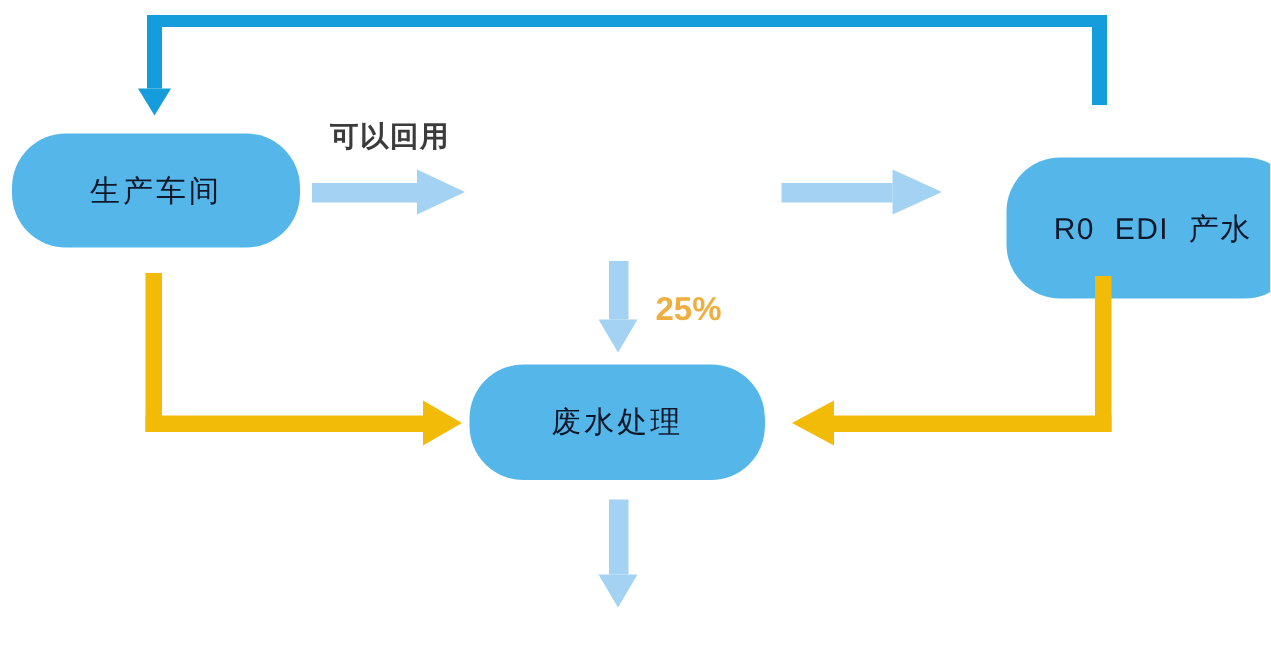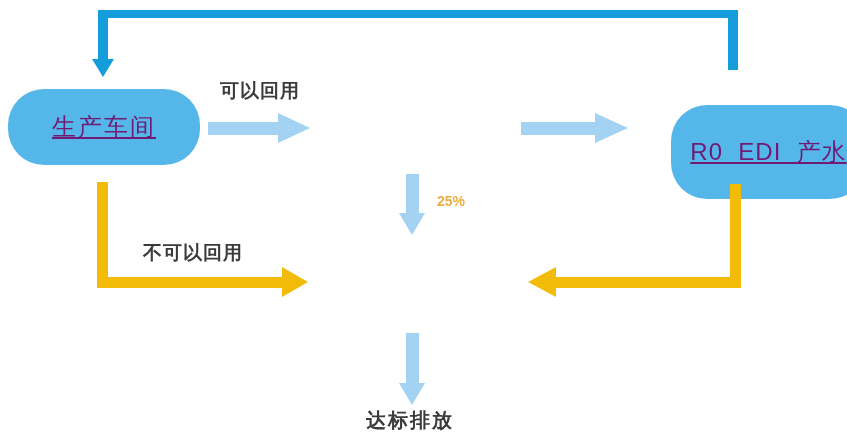--- a/index.html
+++ b/index.html
@@ -5,23 +5,22 @@
   html,body{margin:0;padding:0;background:#ffffff;}
   body{font-family:"Liberation Sans","DejaVu Sans",sans-serif;}
   #canvas{position:relative;width:847px;height:439px;background:#fff;overflow:hidden;}
 
   
   .node{
     position:absolute;
     background:var(--node-fill,#55b7e9);
     border-radius:36px;
     display:flex;align-items:center;justify-content:center;
-    color:#701a75;font-size:24px;letter-spacing:2px;
+    color:#0f172a;font-size:20px;letter-spacing:2px;
     white-space:pre;
-    text-decoration:underline;
   }
   .node-production{left:8px;top:89px;width:192px;height:76px;}
   .node-recovery{left:315px;top:92px;width:194px;height:73px;border-radius:34px;}
   .node-roedi{left:671px;top:88px;width:195px;height:94px;letter-spacing:1px;margin-top:17px;}
   .node-treatment{left:313px;top:243px;width:197px;height:77px;}
 
   
   .seg{position:absolute;}
 
   
@@ -64,35 +63,36 @@
   .yl-right-v{left:730px;top:184px;width:11px;height:104px;}
   .yl-right-h{left:556px;top:277px;width:185px;height:11px;}
   .yl-right-head{left:528px;top:267px;width:0;height:0;background:none;
     border-top:15.5px solid transparent;border-bottom:15.5px solid transparent;
     border-right:28px solid var(--arrow-yellow,#f2bb07);}
 
   
   .lbl{position:absolute;color:var(--label-color,#3b3b3b);font-size:19px;letter-spacing:1px;font-weight:bold;}
   .lbl-can{left:206px;top:78px;width:108px;text-align:center;}
   .lbl-cannot{left:128px;top:240px;width:130px;text-align:center;}
-  .lbl-percent{left:437px;top:193px;font-size:14px;color:var(--percent-color,#efae3f);font-weight:bold;letter-spacing:0;}
+  .lbl-percent{left:437px;top:193px;font-size:22px;color:var(--percent-color,#efae3f);font-weight:bold;letter-spacing:0;}
   .lbl-discharge{left:355px;top:407px;width:110px;text-align:center;font-size:20px;letter-spacing:2px;}
 </style>
 </head>
 <body>
 
 <div id="canvas">
 
   <div class="seg loop loop-h"></div>
   <div class="seg loop loop-v-left"></div>
   <div class="seg loop loop-v-right"></div>
   <div class="seg loop-head"></div>
 
   <div class="node node-production">生产车间</div>
   <div class="node node-roedi">R0  EDI  产水</div>
+  <div class="node node-treatment">废水处理</div>
 
   <div class="seg lb h1-tail"></div>
   <div class="seg h1-head"></div>
 
   <div class="seg lb h2-tail"></div>
   <div class="seg h2-head"></div>
 
   <div class="seg lb v1-tail"></div>
   <div class="seg v1-head"></div>
 
@@ -101,17 +101,15 @@
 
   <div class="seg yl yl-left-v"></div>
   <div class="seg yl yl-left-h"></div>
   <div class="seg yl-left-head"></div>
 
   <div class="seg yl yl-right-v"></div>
   <div class="seg yl yl-right-h"></div>
   <div class="seg yl-right-head"></div>
 
   <div class="lbl lbl-can">可以回用</div>
-  <div class="lbl lbl-cannot">不可以回用</div>
   <div class="lbl lbl-percent">25%</div>
-  <div class="lbl lbl-discharge">达标排放</div>
 
 </div>
 
 </body></html>

